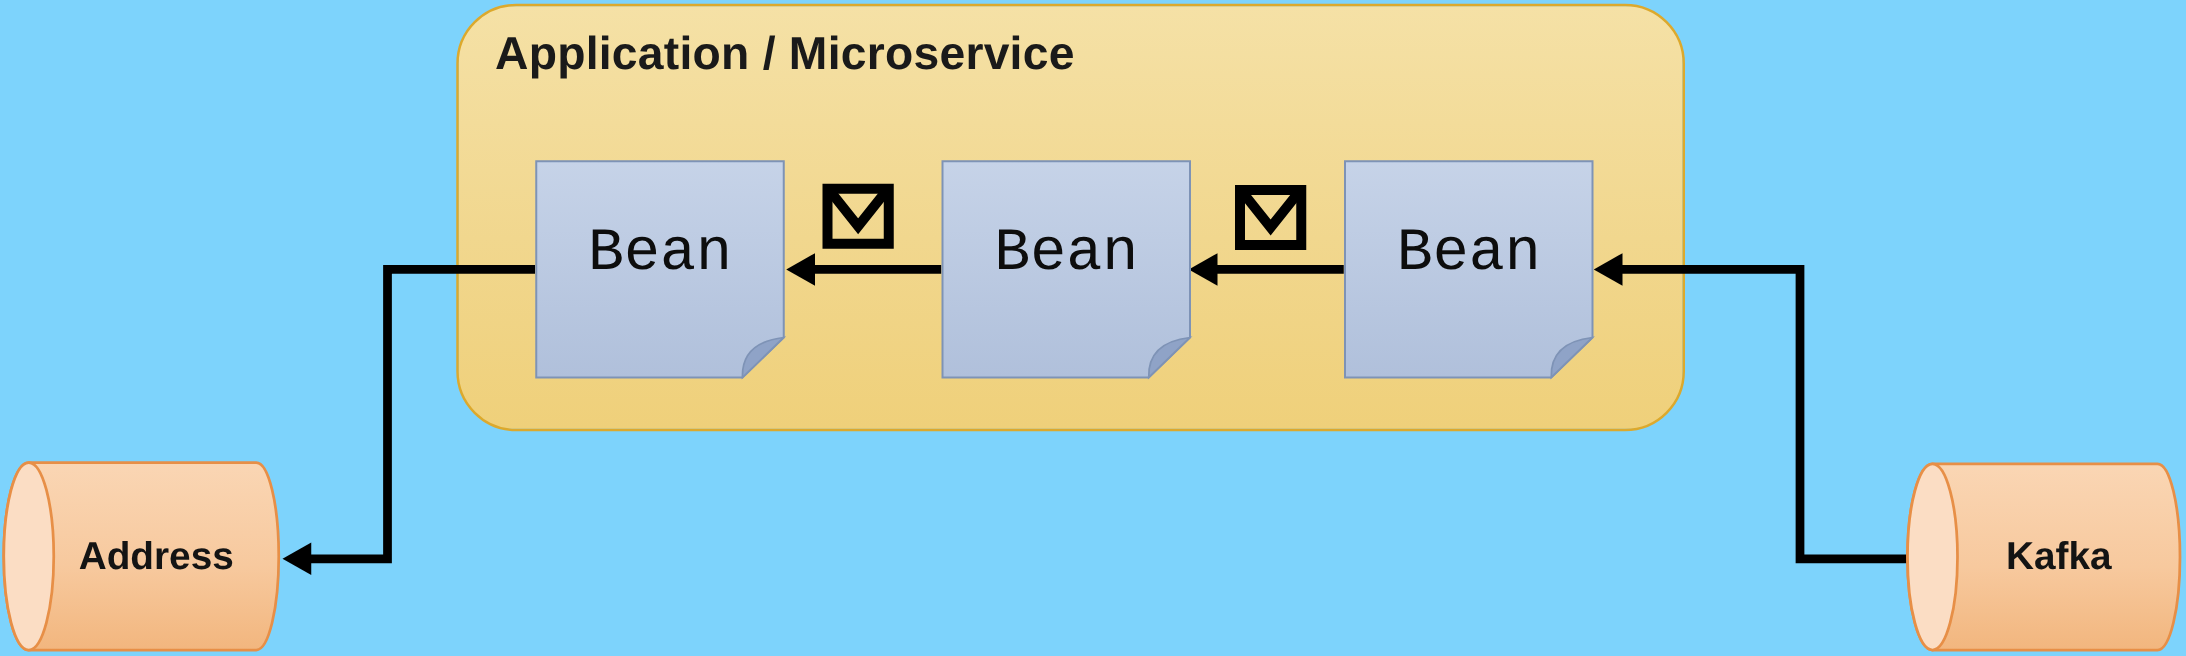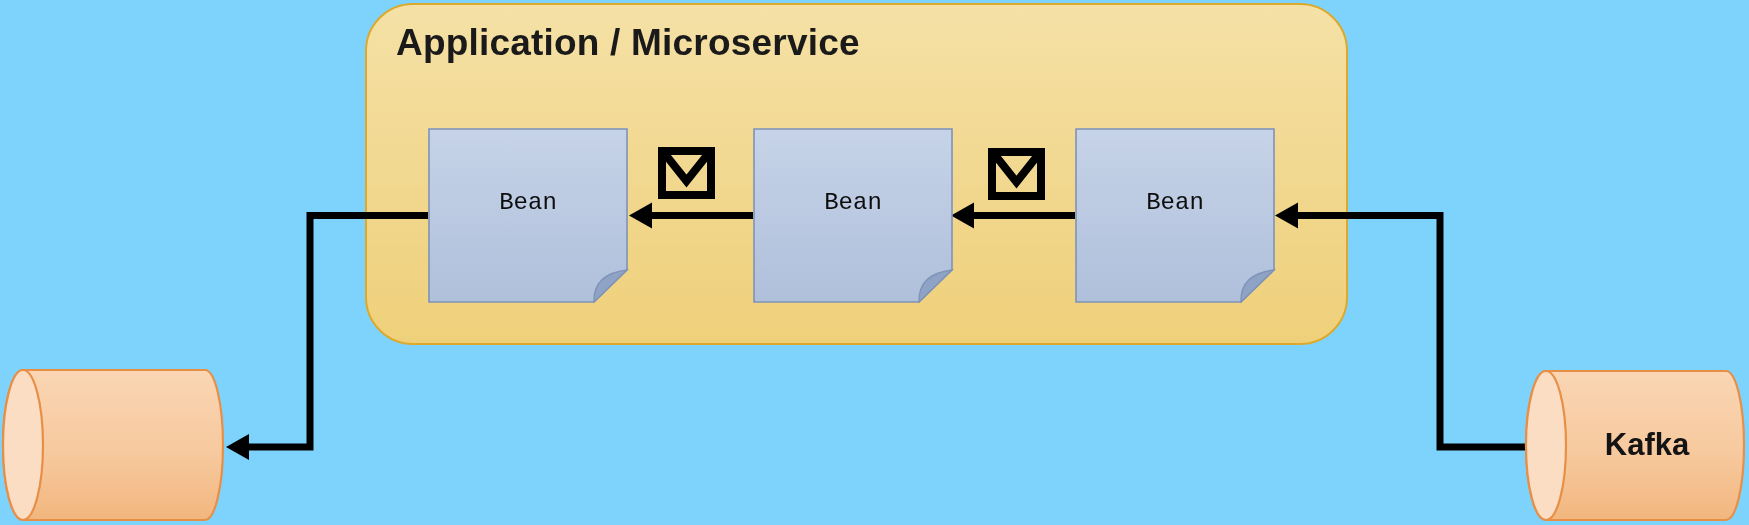--- a/index.html
+++ b/index.html
@@ -40,21 +40,21 @@
   .bean-label {
     position: absolute;
     width: 200px; height: 175px;
     top: 128px;
     display: flex;
     align-items: center;
     justify-content: center;
     padding-bottom: 26px;
     box-sizing: border-box;
     font-family: "Liberation Mono", monospace;
-    font-size: 24px;
+    font-size: 48px;
     color: #0d0d0d;
   }
   #bean-label-1 { left: 428px; }
   #bean-label-2 { left: 753px; }
   #bean-label-3 { left: 1075px; }
   .cyl-label {
     position: absolute;
     top: 398px;
     height: 94px;
     display: flex;
@@ -140,19 +140,20 @@
     </g>
   </svg>
 
   <div id="app-title">Application / Microservice</div>
 
   <div id="bean-label-1" class="bean-label">Bean</div>
   <div id="bean-label-2" class="bean-label">Bean</div>
   <div id="bean-label-3" class="bean-label">Bean</div>
 
   <div id="amqp-label" class="cyl-label">
+    <span>Address</span>
   </div>
 
   <div id="kafka-label" class="cyl-label">
     <span>Kafka</span>
   </div>
 
 </div>
 
 </body></html>

